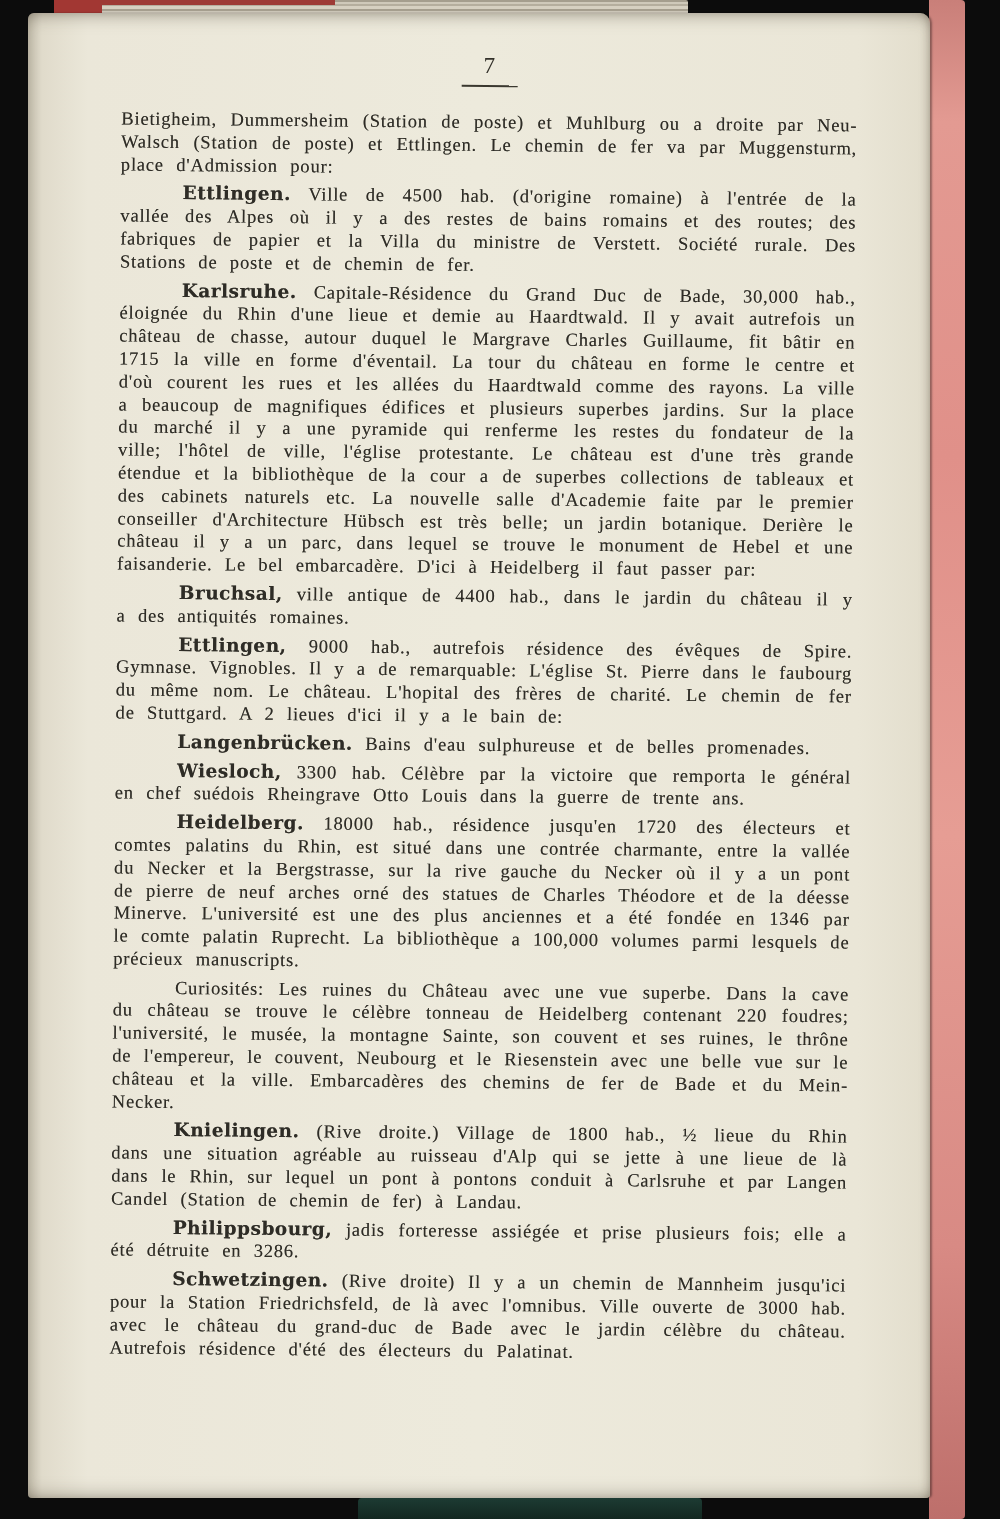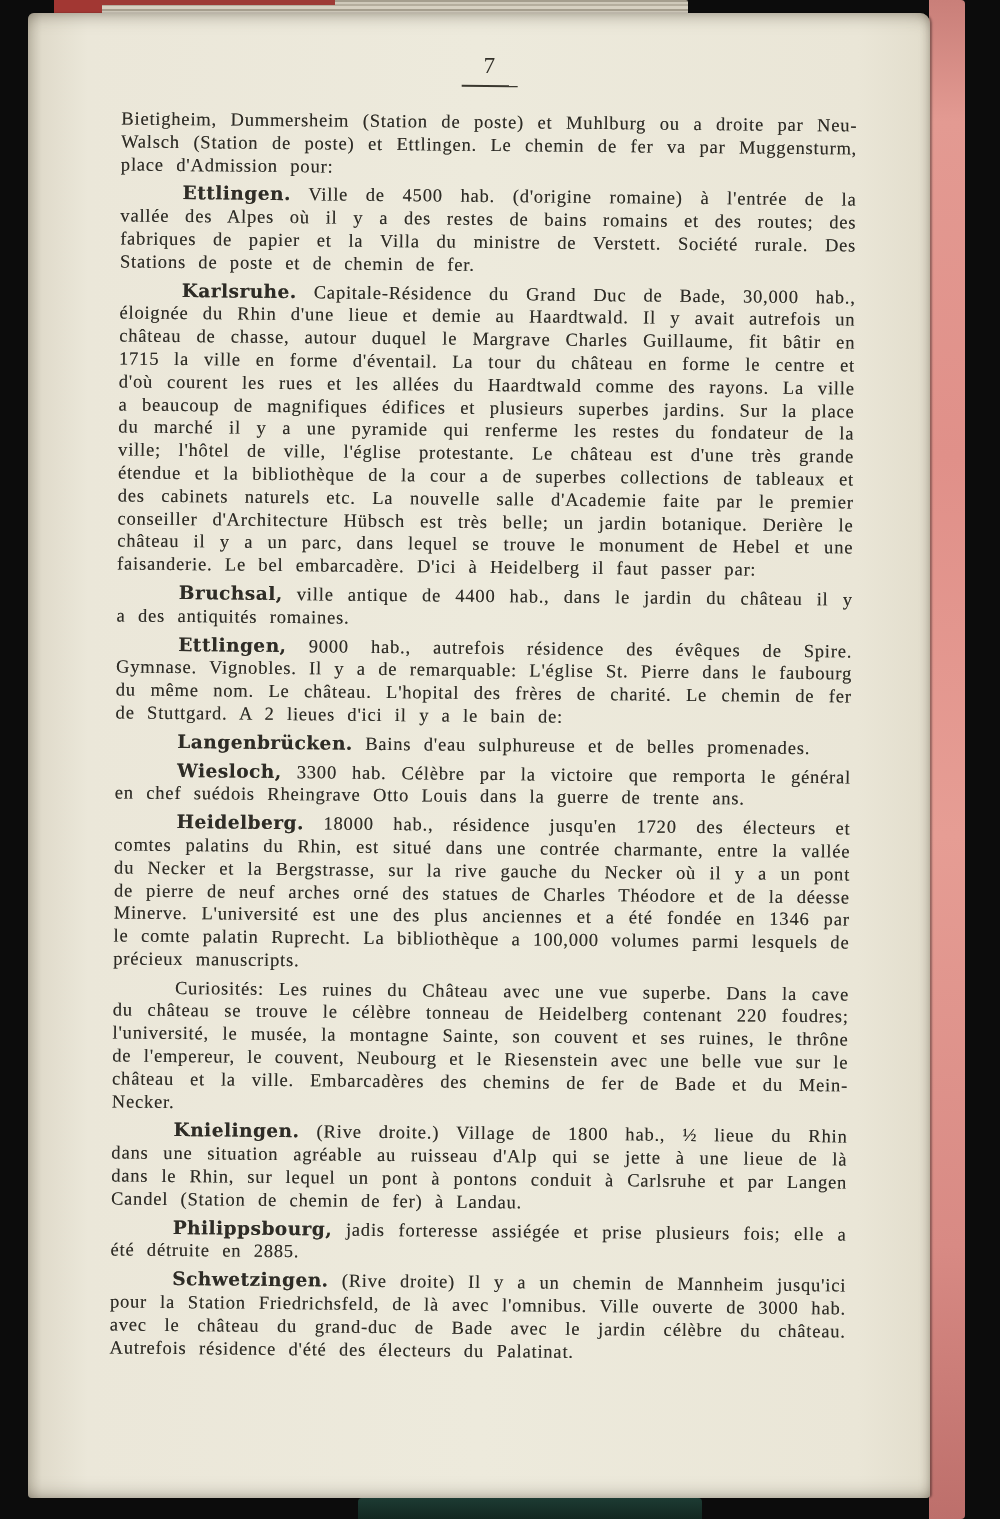--- a/index.html
+++ b/index.html
@@ -117,19 +117,19 @@
       <p class="para"><b class="lead">Langenbrücken.</b><span> Bains d'eau sulphureuse et de belles promenades.</span></p>
 
       <p class="para"><b class="lead">Wiesloch,</b><span> 3300 hab. Célèbre par la victoire que remporta le général en chef suédois Rheingrave Otto Louis dans la guerre de trente ans.</span></p>
 
       <p class="para"><b class="lead">Heidelberg.</b><span> 18000 hab., résidence jusqu'en 1720 des électeurs et comtes palatins du Rhin, est situé dans une contrée charmante, entre la vallée du Necker et la Bergstrasse, sur la rive gauche du Necker où il y a un pont de pierre de neuf arches orné des statues de Charles Théodore et de la déesse Minerve. L'université est une des plus anciennes et a été fondée en 1346 par le comte palatin Ruprecht. La bibliothèque a 100,000 volumes parmi lesquels de précieux manuscripts.</span></p>
 
       <p class="para"><b class="lead"></b><span>Curiosités: Les ruines du Château avec une vue superbe. Dans la cave du château se trouve le célèbre tonneau de Heidelberg contenant 220 foudres; l'université, le musée, la montagne Sainte, son couvent et ses ruines, le thrône de l'empereur, le couvent, Neubourg et le Riesenstein avec une belle vue sur le château et la ville. Embarcadères des chemins de fer de Bade et du Mein-Necker.</span></p>
 
       <p class="para"><b class="lead">Knielingen.</b><span> (Rive droite.) Village de 1800 hab., ½ lieue du Rhin dans une situation agréable au ruisseau d'Alp qui se jette à une lieue de là dans le Rhin, sur lequel un pont à pontons conduit à Carlsruhe et par Langen Candel (Station de chemin de fer) à Landau.</span></p>
 
-      <p class="para"><b class="lead">Philippsbourg,</b><span> jadis forteresse assiégée et prise plusieurs fois; elle a été détruite en 2885.</span></p>
+      <p class="para"><b class="lead">Philippsbourg,</b><span> jadis forteresse assiégée et prise plusieurs fois; elle a été détruite en 3286.</span></p>
 
       <p class="para"><b class="lead">Schwetzingen.</b><span> (Rive droite) Il y a un chemin de Mannheim jusqu'ici pour la Station Friedrichsfeld, de là avec l'omnibus. Ville ouverte de 3000 hab. avec le château du grand-duc de Bade avec le jardin célèbre du château. Autrefois résidence d'été des électeurs du Palatinat.</span></p>
     </div>
 
   </div>
 </div>
 
 </body></html>

